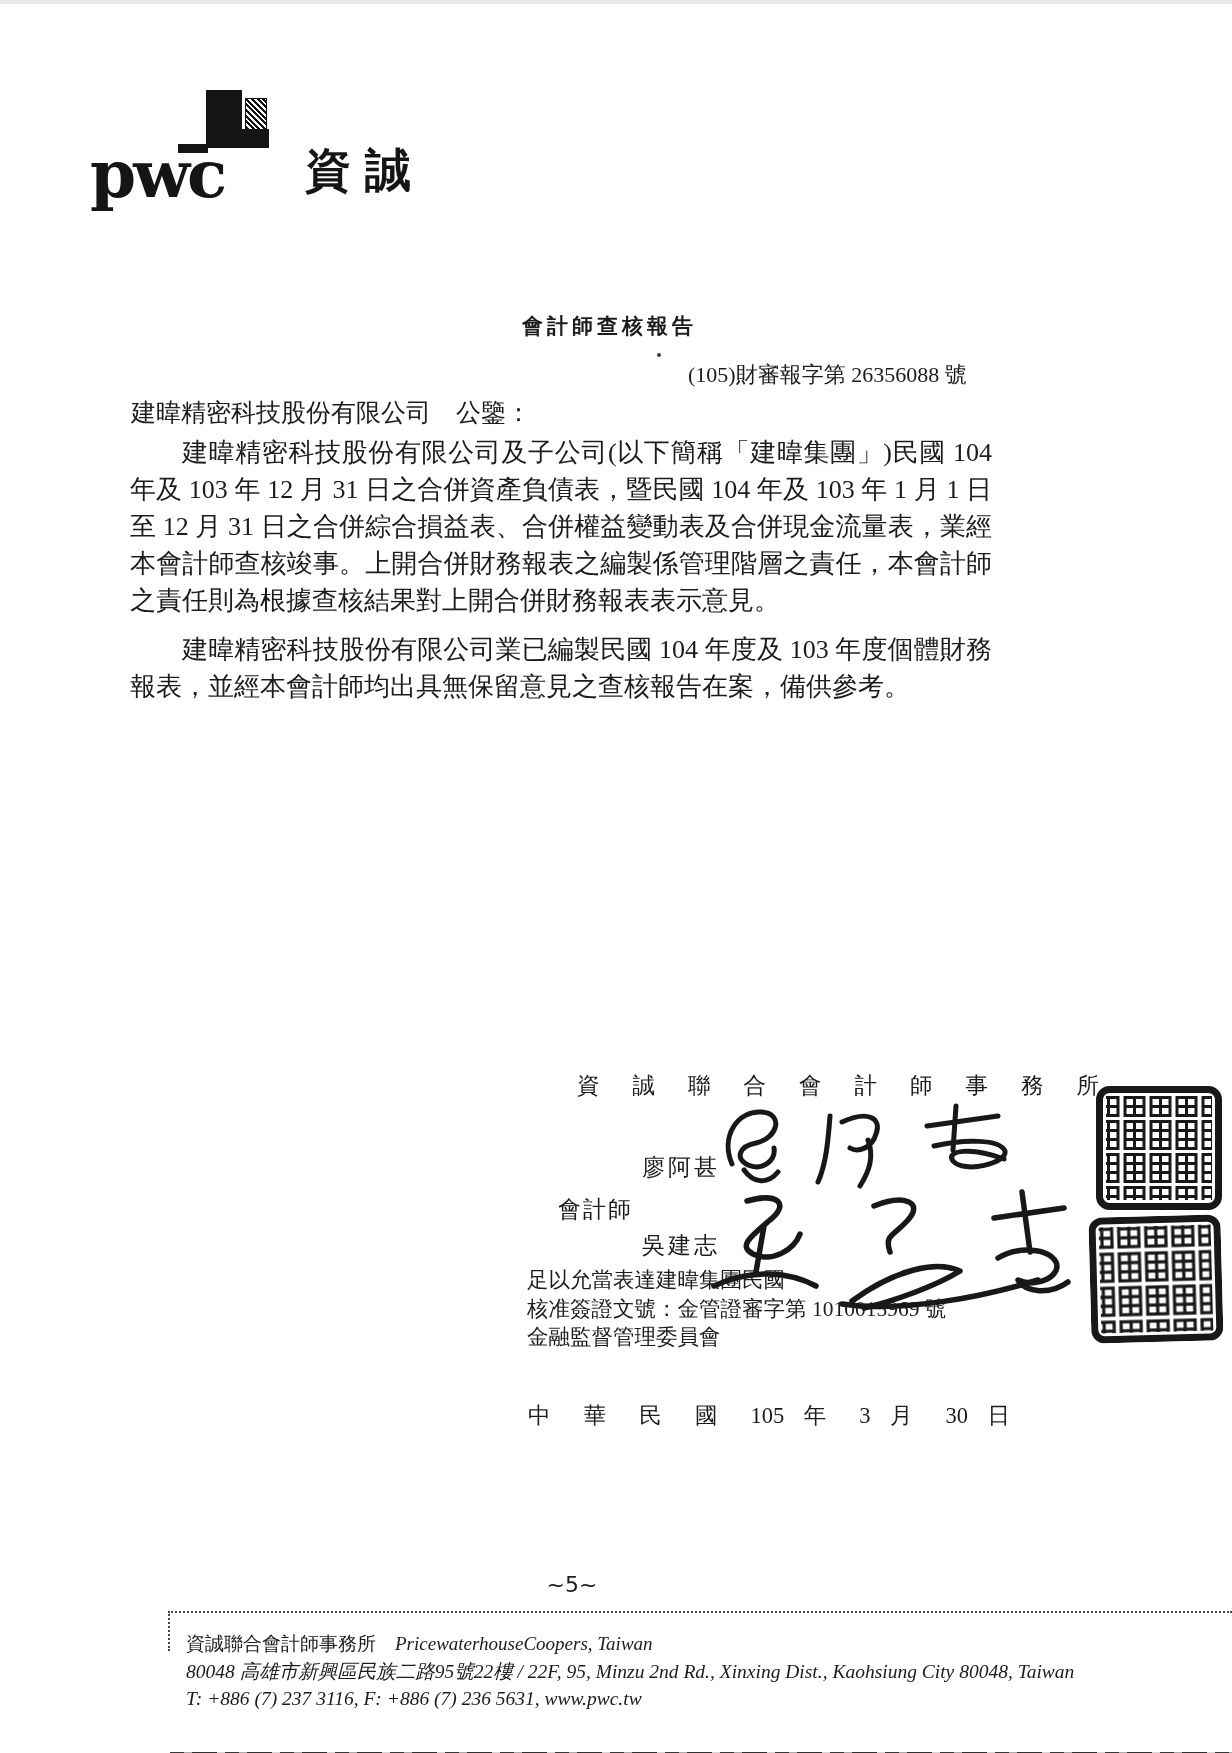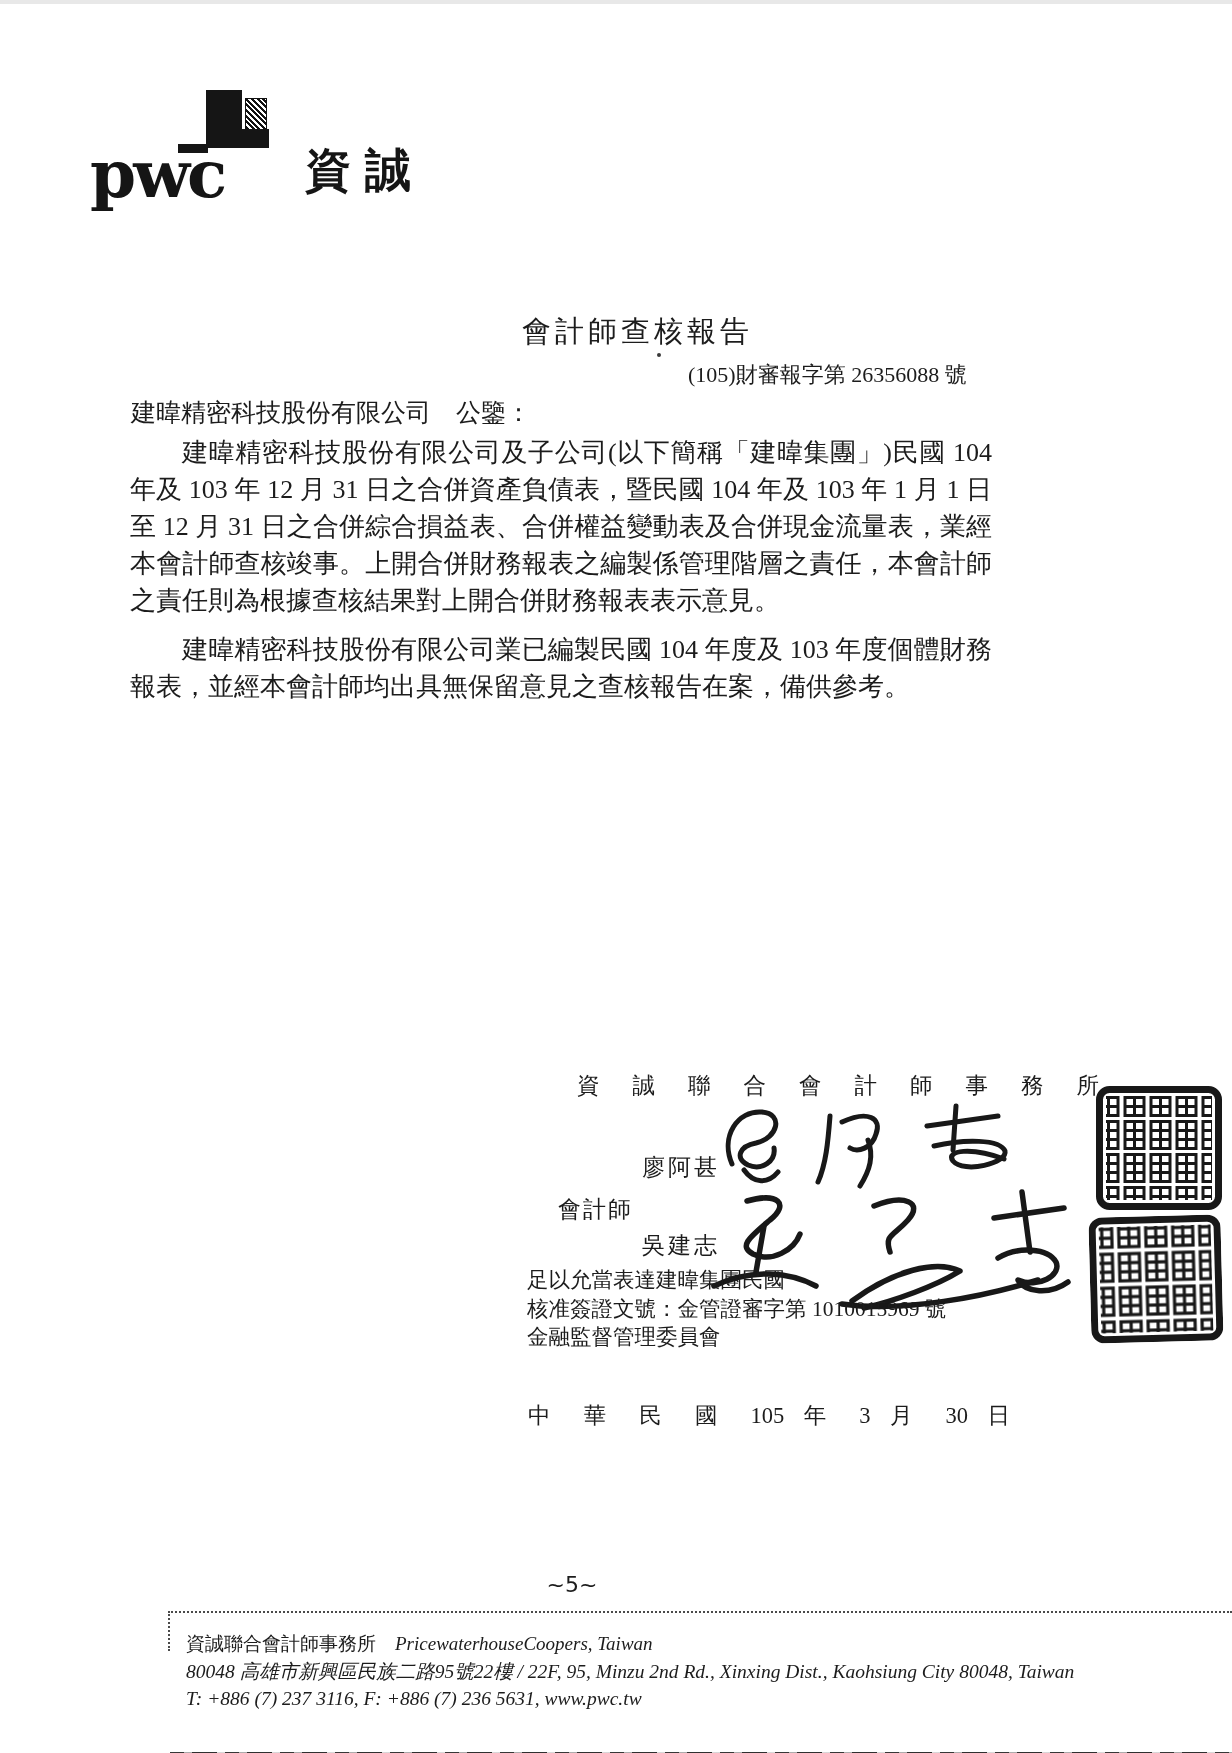--- a/index.html
+++ b/index.html
@@ -26,21 +26,21 @@
     font-weight:bold; font-size:66px; letter-spacing:-3px; line-height:1;
     color:#151515;
   }
   .logo-cn{
     position:absolute; left:215px; top:62px;
     font-size:46px; font-weight:bold; letter-spacing:14px; line-height:1;
     color:#151515;
   }
 
   
-  .report-title{font-size:29px; letter-spacing:4px; font-weight:400;}
+  .report-title{font-size:21px; letter-spacing:4px; font-weight:700;}
   .report-no{font-size:22px;}
   .addressee{font-size:25px;}
 
   
   .bodytext{width:862px; font-size:26px; line-height:37px; text-align:justify;}
   .bodytext p{margin:0 0 12px 0; text-indent:2em;}
   .bodytext p:last-child{margin-bottom:0;}
 
   
   .firm-line{font-size:22.5px; letter-spacing:33px; white-space:nowrap;}

